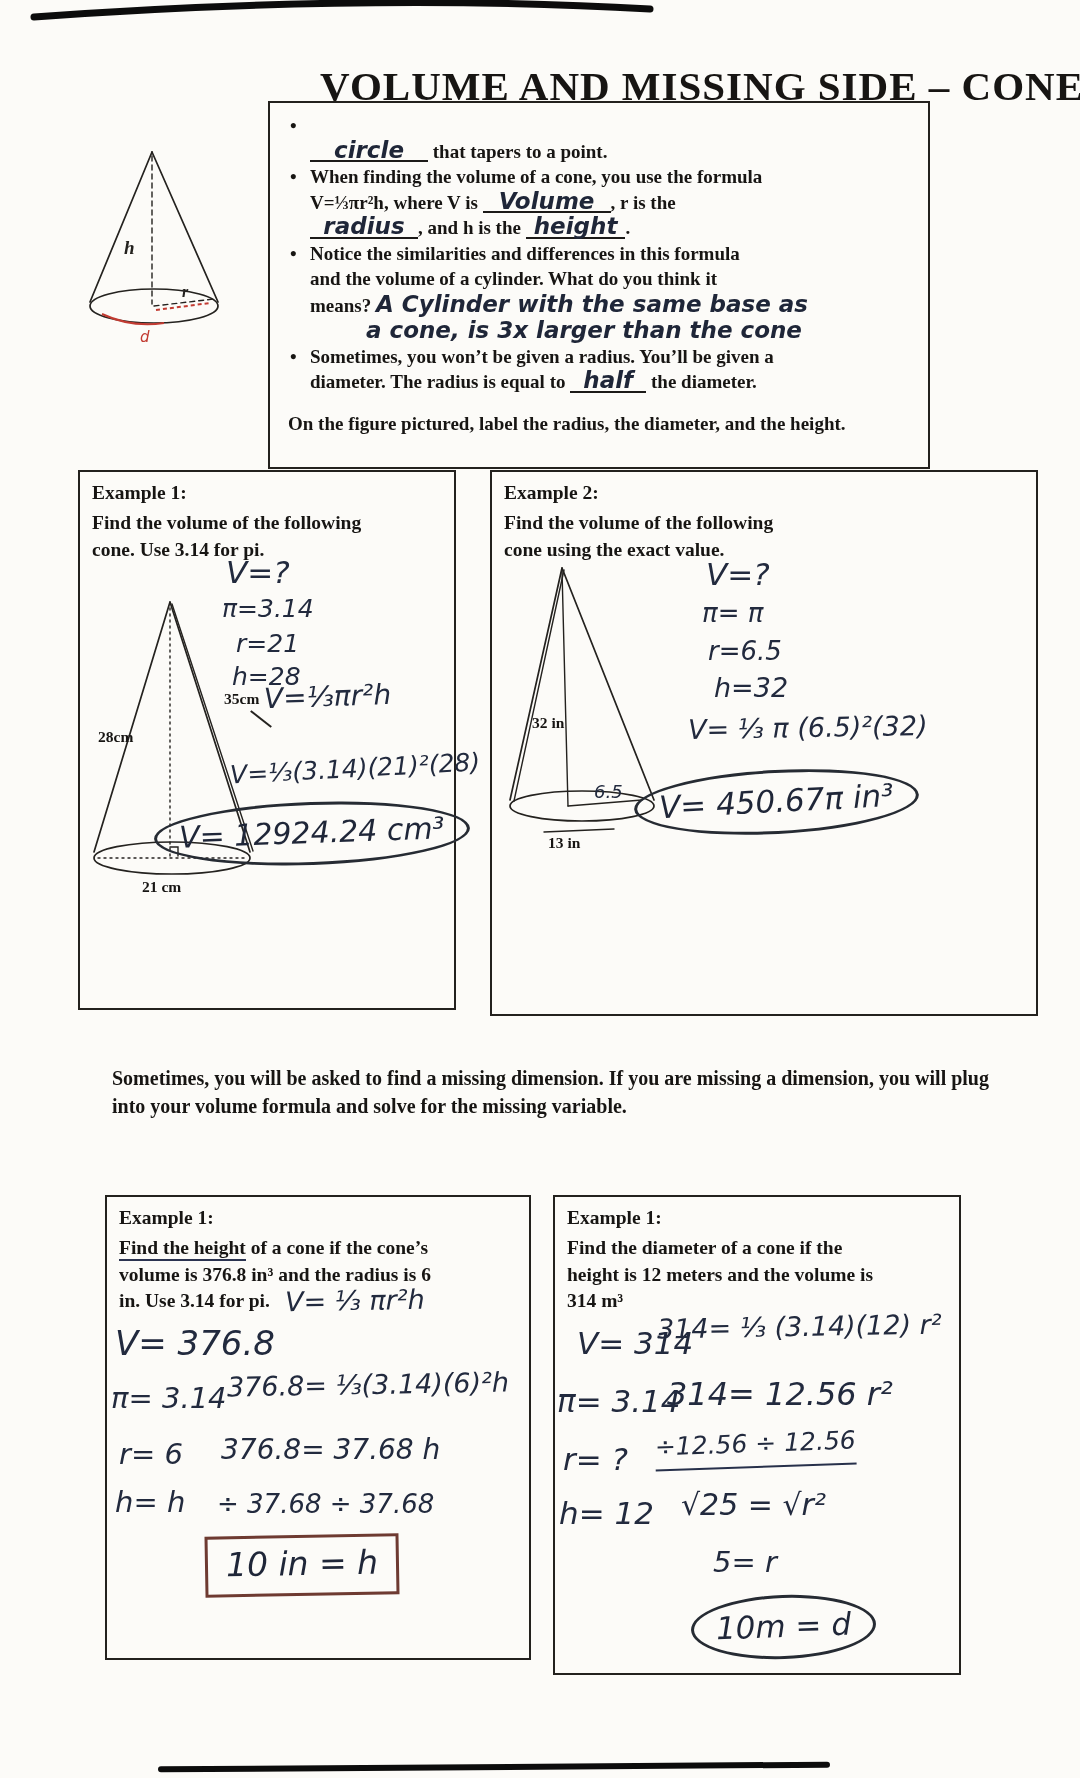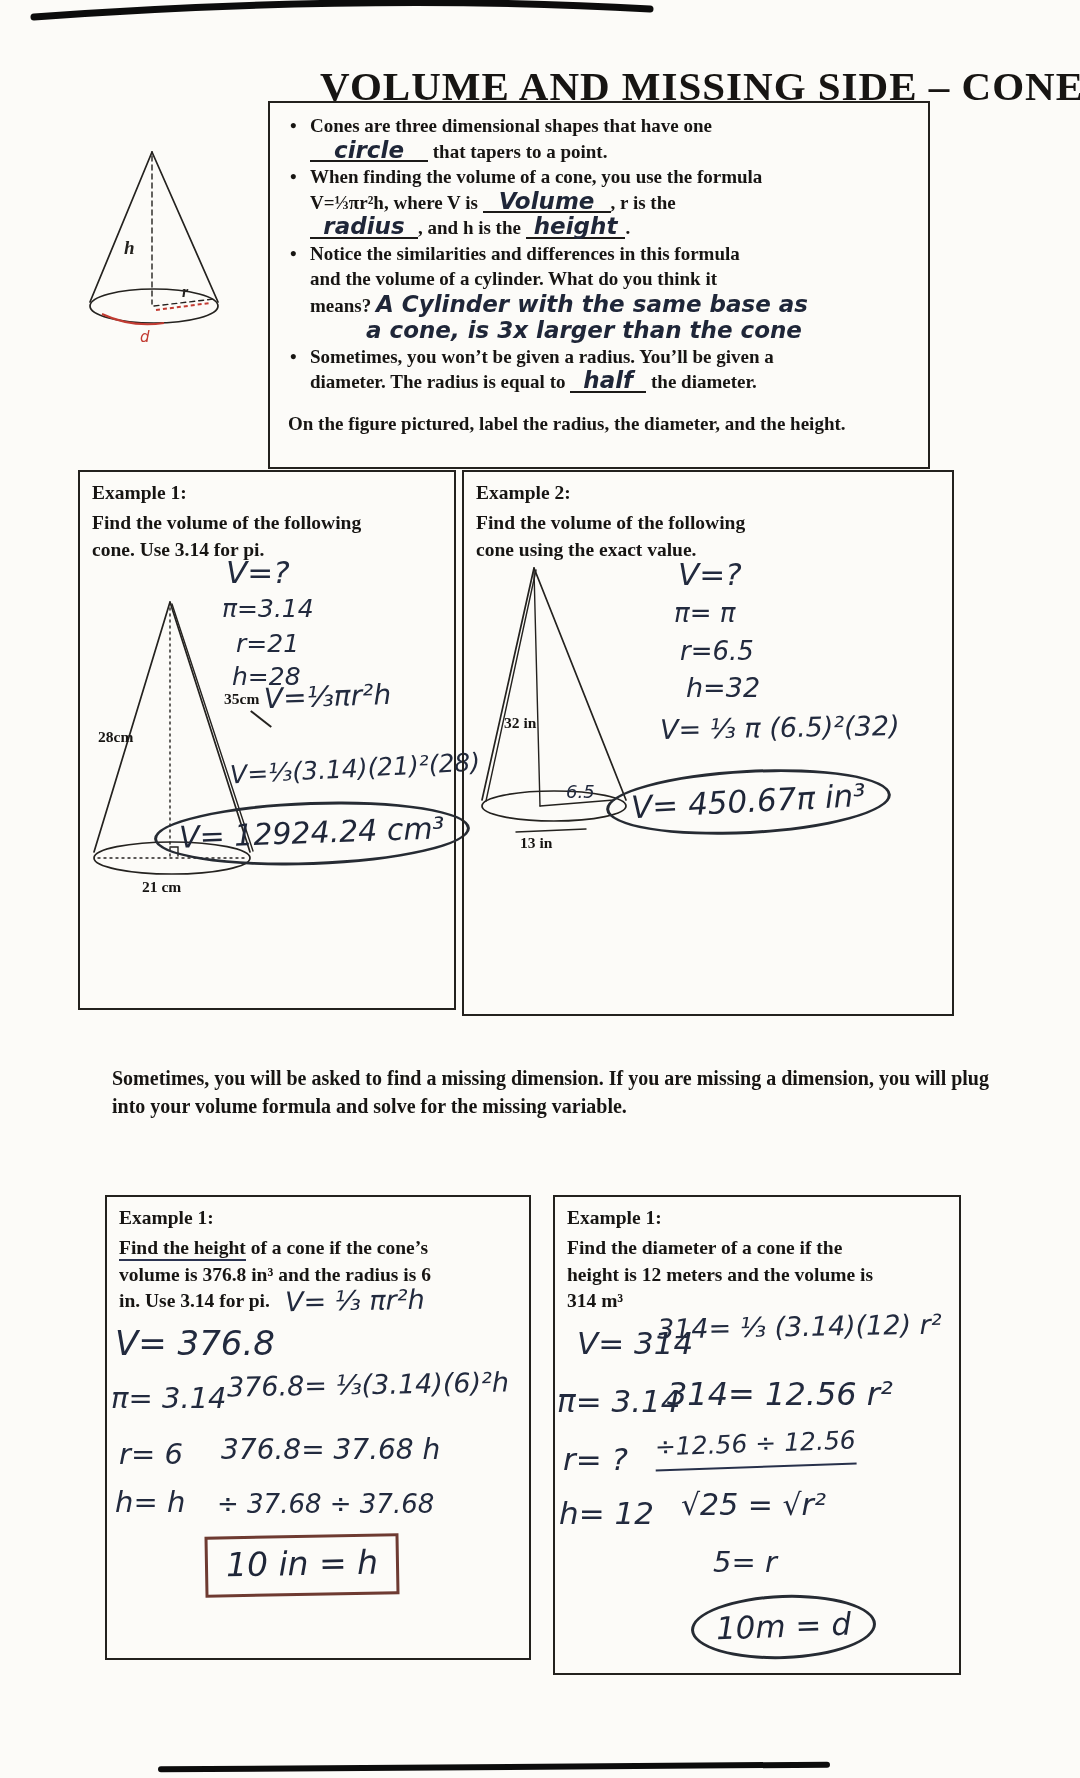--- a/index.html
+++ b/index.html
@@ -76,21 +76,21 @@
     <text class="fig-label" x="56" y="114">h</text>
     <text class="fig-label fig-small" x="114" y="157">r</text>
     <path class="red" d="M34,174 Q64,188 96,183"></path>
     <line class="red dashr" x1="88" y1="170" x2="142" y2="163"></line>
     <text class="red-label" x="72" y="202">d</text>
   </svg>
 
   <div class="box intro printed">
     <ul>
       <li>
-        <span>Cones are three dimensional shapes that have one</span><br>
+        <br>
         <span class="blank b-circle"><span class="hwi hw-ans">circle</span></span>
         <span>that tapers to a point.</span>
       </li>
       <li>
         <span>When finding the volume of a cone, you use the formula</span><br>
         <span>V=⅓πr²h,</span>
         <span>where V is</span>
         <span class="blank b-volume"><span class="hwi hw-ans">Volume</span></span><span>, r is the</span><br>
         <span class="blank b-radius"><span class="hwi hw-ans">radius</span></span><span>, and h is the</span>
         <span class="blank b-height"><span class="hwi hw-ans">height</span></span><span>.</span>
@@ -135,21 +135,21 @@
     <span class="hw" style="left:142px;top:122px;font-size:25px">π=3.14</span>
     <span class="hw" style="left:156px;top:157px;font-size:25px">r=21</span>
     <span class="hw" style="left:152px;top:190px;font-size:25px">h=28</span>
     <span class="abs printed" style="left:144px;top:218px;font-size:15.5px">35cm</span>
     <span class="leader" style="left:168px;top:246px"></span>
     <span class="hw" style="left:184px;top:208px;font-size:28px;transform:rotate(-2deg)">V=⅓πr²h</span>
     <span class="hw" style="left:150px;top:282px;font-size:25px;transform:rotate(-3deg)">V=⅓(3.14)(21)²(28)</span>
     <span class="oval" style="left:74px;top:330px;transform:rotate(-2deg)"><span class="hwi" style="font-size:30px;white-space:nowrap">V= 12924.24 cm³</span></span>
   </div>
 
-  <div class="box" style="left:462px;top:470px;width:492px;height:546px;">
+  <div class="box" style="left:490px;top:470px;width:548px;height:546px;">
     <div class="ex-label printed" style="left:12px;top:10px">Example 2:</div>
     <div class="prompt printed" style="left:12px;top:38px">
       <div>Find the volume of the following</div>
       <div>cone using the exact value.</div>
     </div>
 
     <svg class="abs" style="left:10px;top:88px" width="200" height="300" viewBox="0 0 200 300">
       <path class="ink" d="M60,8 L8,240"></path>
       <path class="ink thin" d="M62,10 L12,241"></path>
       <path class="ink" d="M60,8 L152,240"></path>

